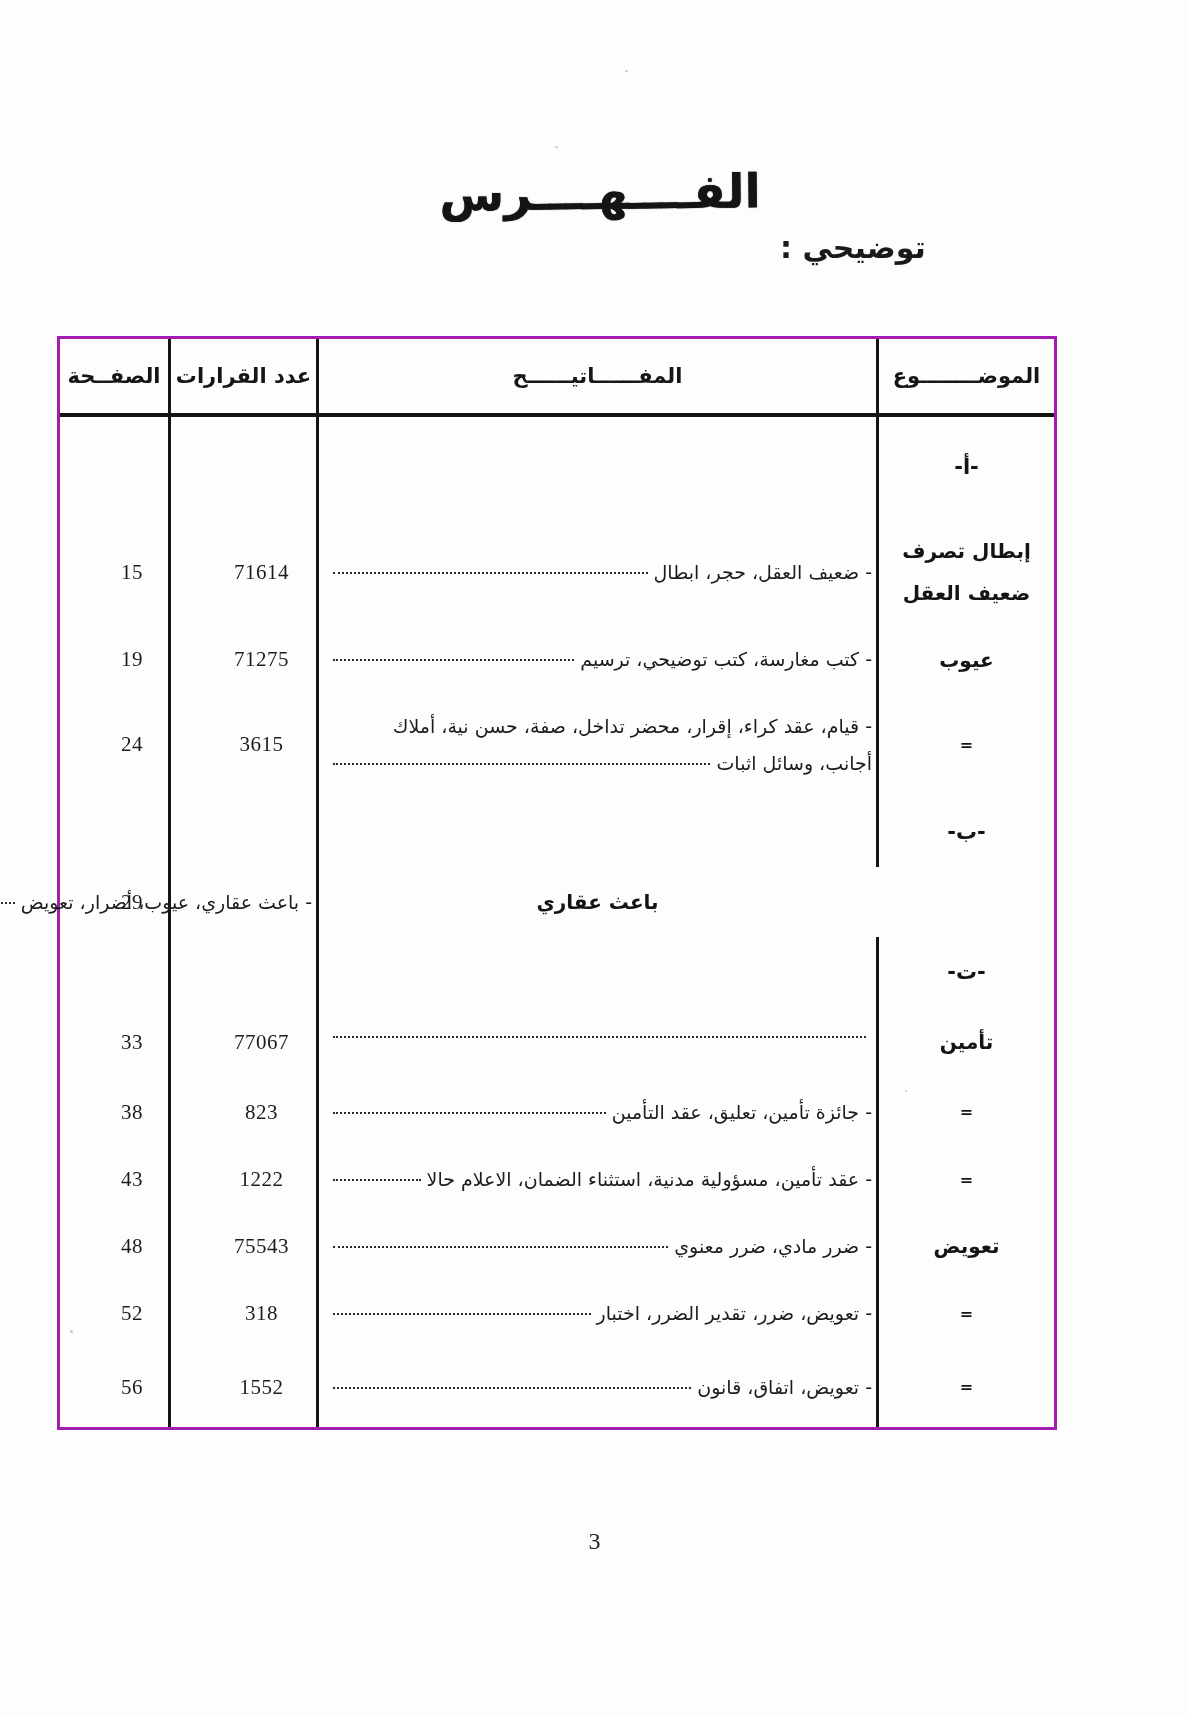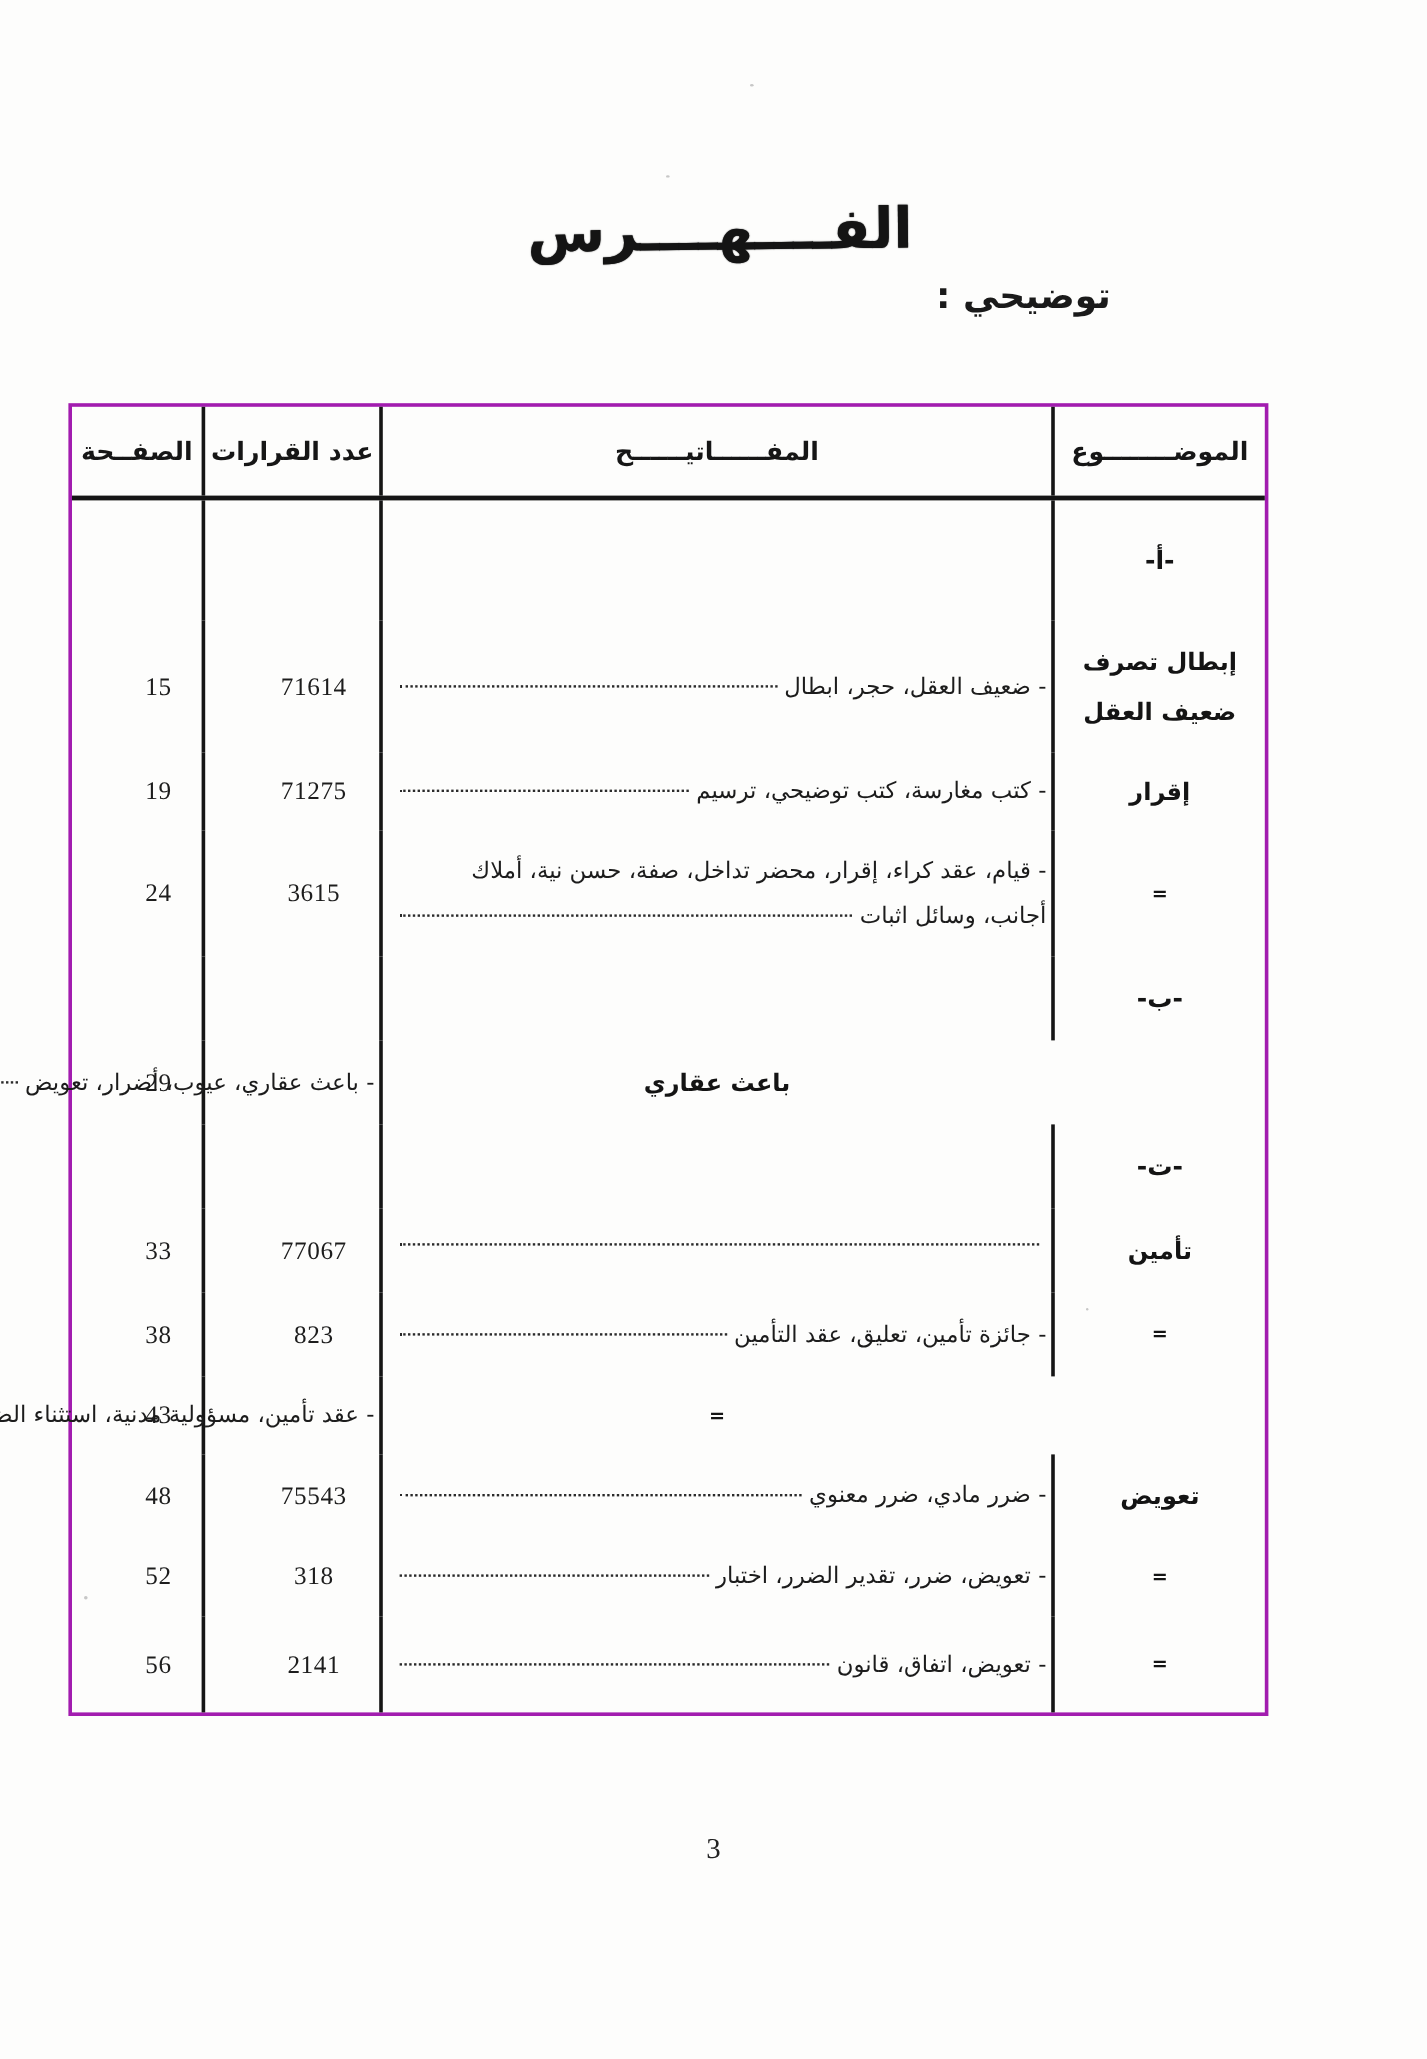--- a/index.html
+++ b/index.html
@@ -157,21 +157,21 @@
         <div class="cell num-cell">
           <span>71275</span>
         </div>
         <div class="cell keys-cell">
           <div class="keys-line">
             <span class="keys-text">- كتب مغارسة، كتب توضيحي، ترسيم</span>
             <span class="dots"></span>
           </div>
         </div>
         <div class="cell subject-cell">
-          <div class="subject-line ">إقرار</div>
+          <div class="subject-line ">عيوب</div>
         </div>
       </div>
       <div class="grid-row row" style="height: 105px;">
         <div class="cell num-cell">
           <span>24</span>
         </div>
         <div class="cell num-cell">
           <span>3615</span>
         </div>
         <div class="cell keys-cell">
@@ -247,20 +247,23 @@
           </div>
         </div>
         <div class="cell subject-cell">
           <div class="subject-line ditto-mark">=</div>
         </div>
       </div>
       <div class="grid-row row" style="height: 65px;">
         <div class="cell num-cell">
           <span>43</span>
         </div>
+        <div class="cell num-cell">
+          <span>1222</span>
+        </div>
         <div class="cell keys-cell">
           <div class="keys-line">
             <span class="keys-text">- عقد تأمين، مسؤولية مدنية، استثناء الضمان، الاعلام حالا</span>
             <span class="dots"></span>
           </div>
         </div>
         <div class="cell subject-cell">
           <div class="subject-line ditto-mark">=</div>
         </div>
       </div>
@@ -296,21 +299,21 @@
         </div>
         <div class="cell subject-cell">
           <div class="subject-line ditto-mark">=</div>
         </div>
       </div>
       <div class="grid-row row" style="height: 80px;">
         <div class="cell num-cell">
           <span>56</span>
         </div>
         <div class="cell num-cell">
-          <span>2141</span>
+          <span>1552</span>
         </div>
         <div class="cell keys-cell">
           <div class="keys-line">
             <span class="keys-text">- تعويض، اتفاق، قانون</span>
             <span class="dots"></span>
           </div>
         </div>
         <div class="cell subject-cell">
           <div class="subject-line ditto-mark">=</div>
         </div>

